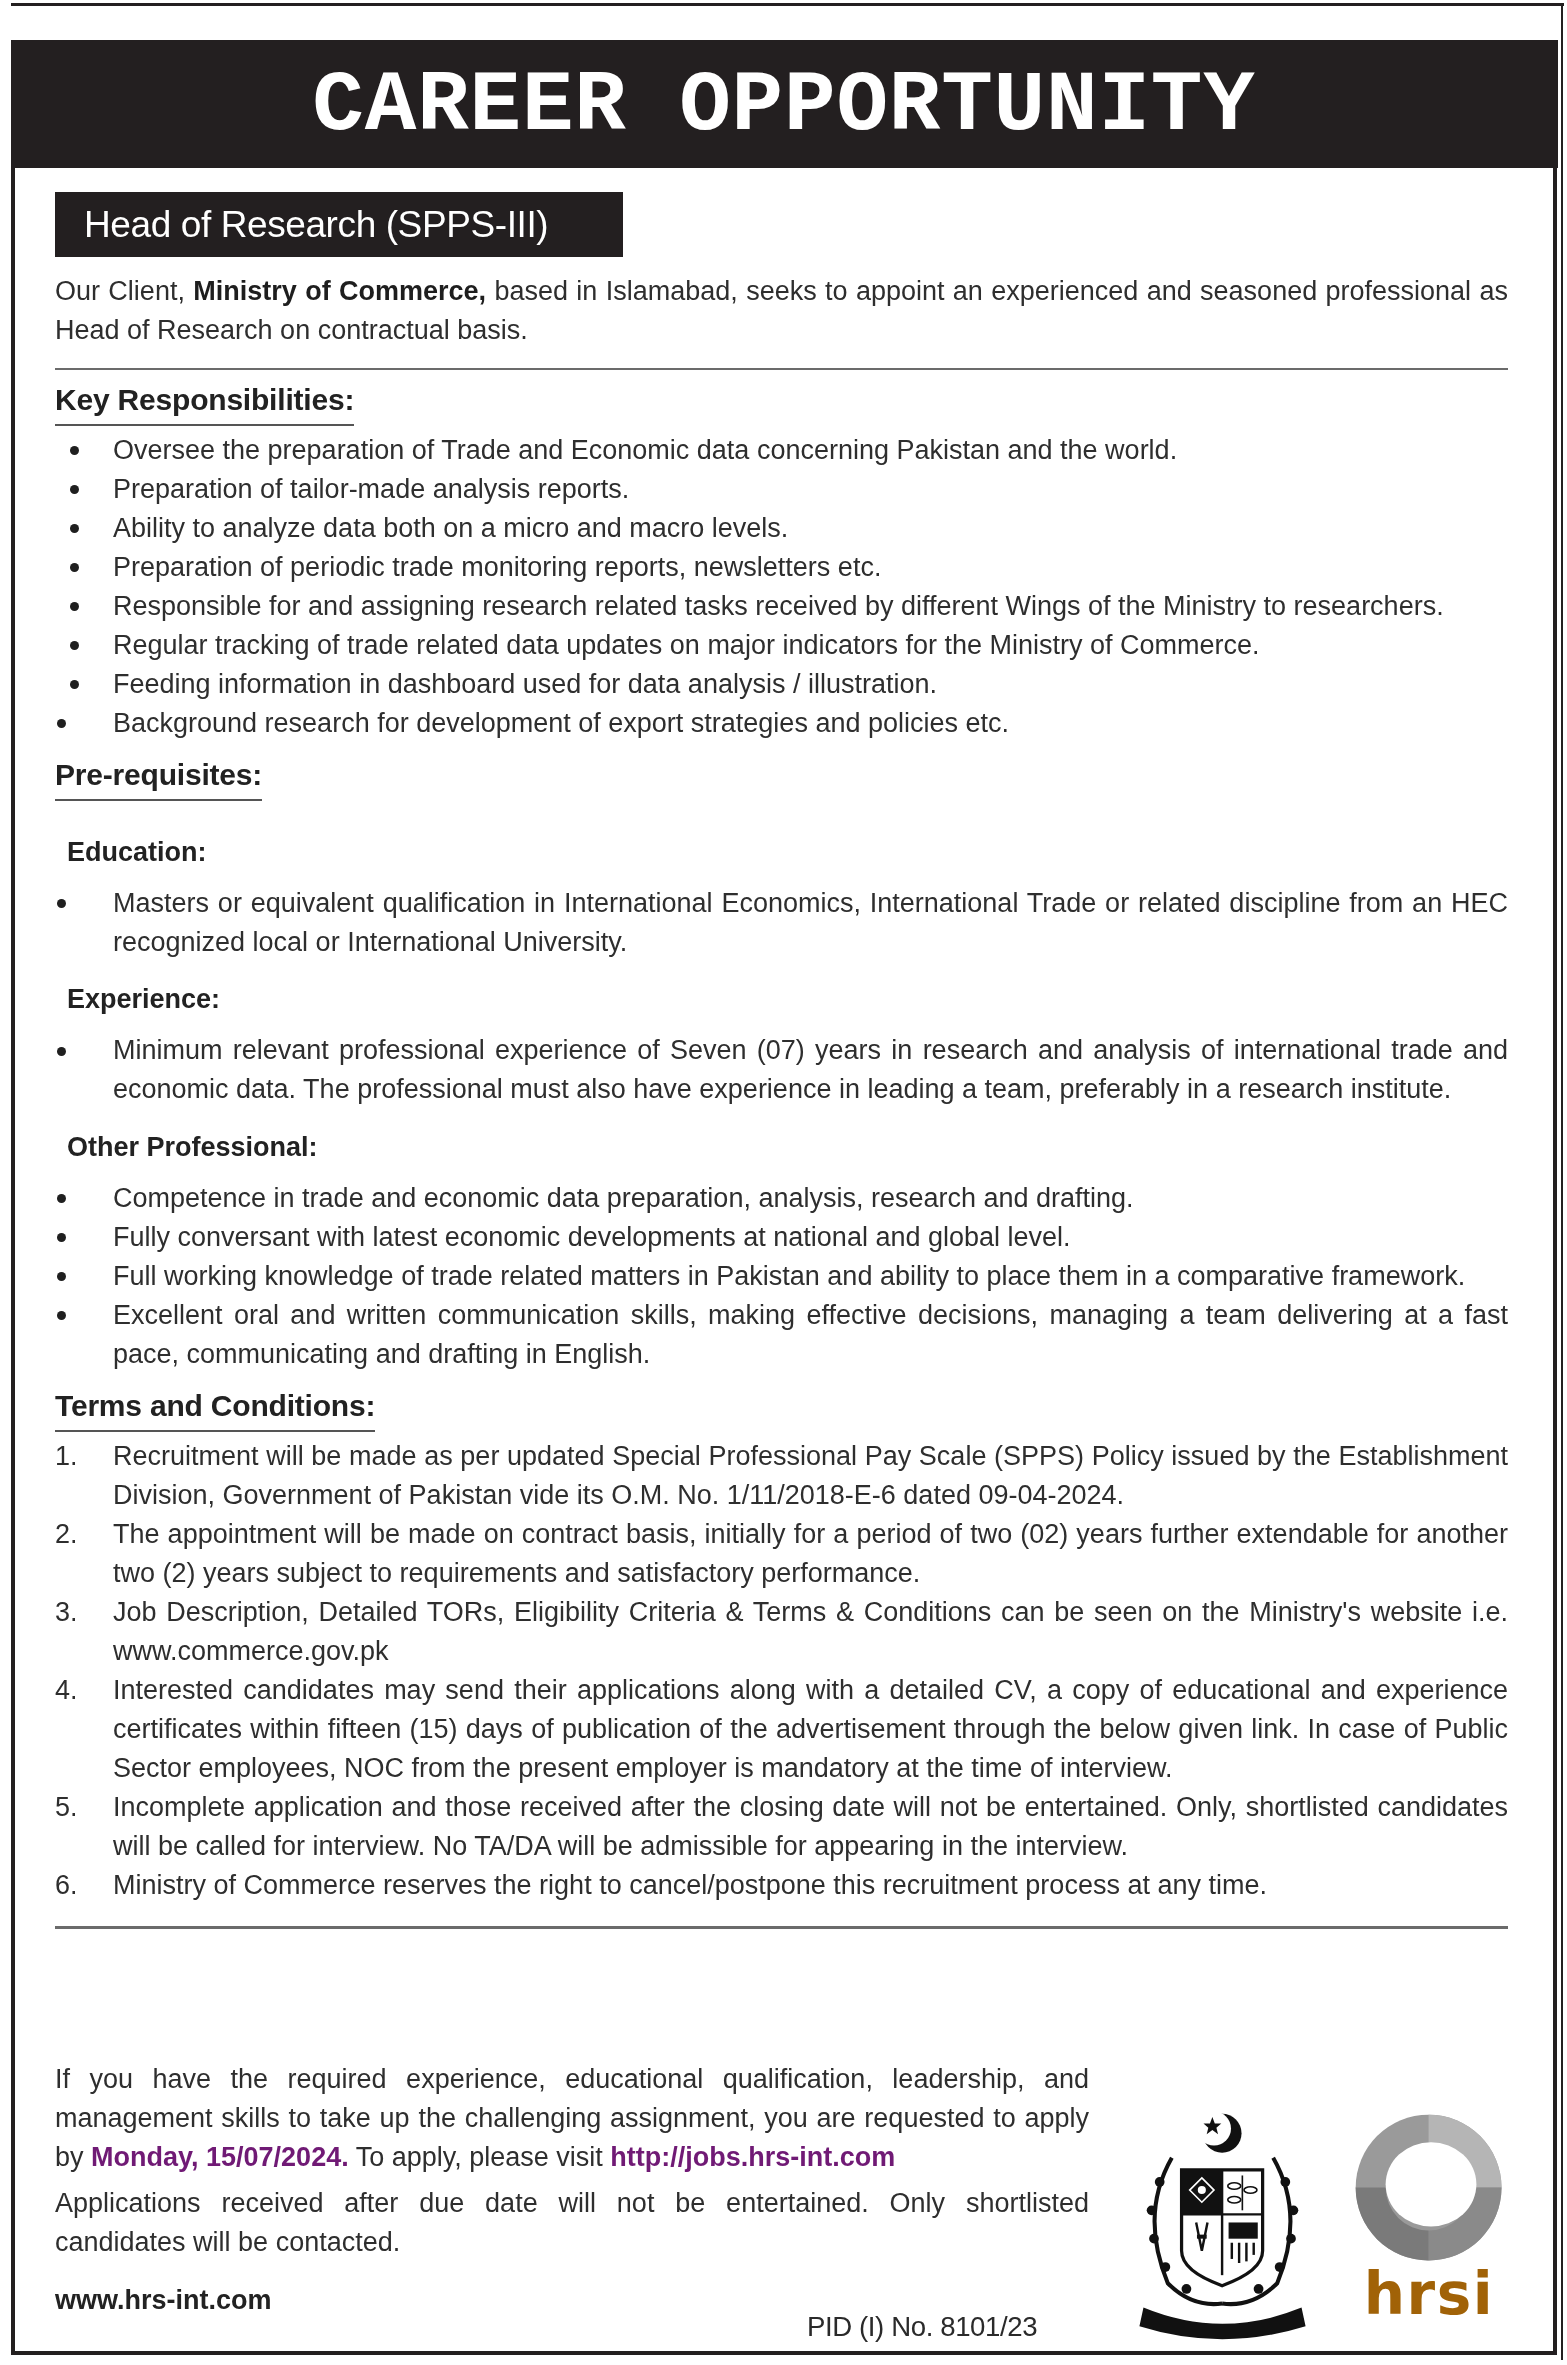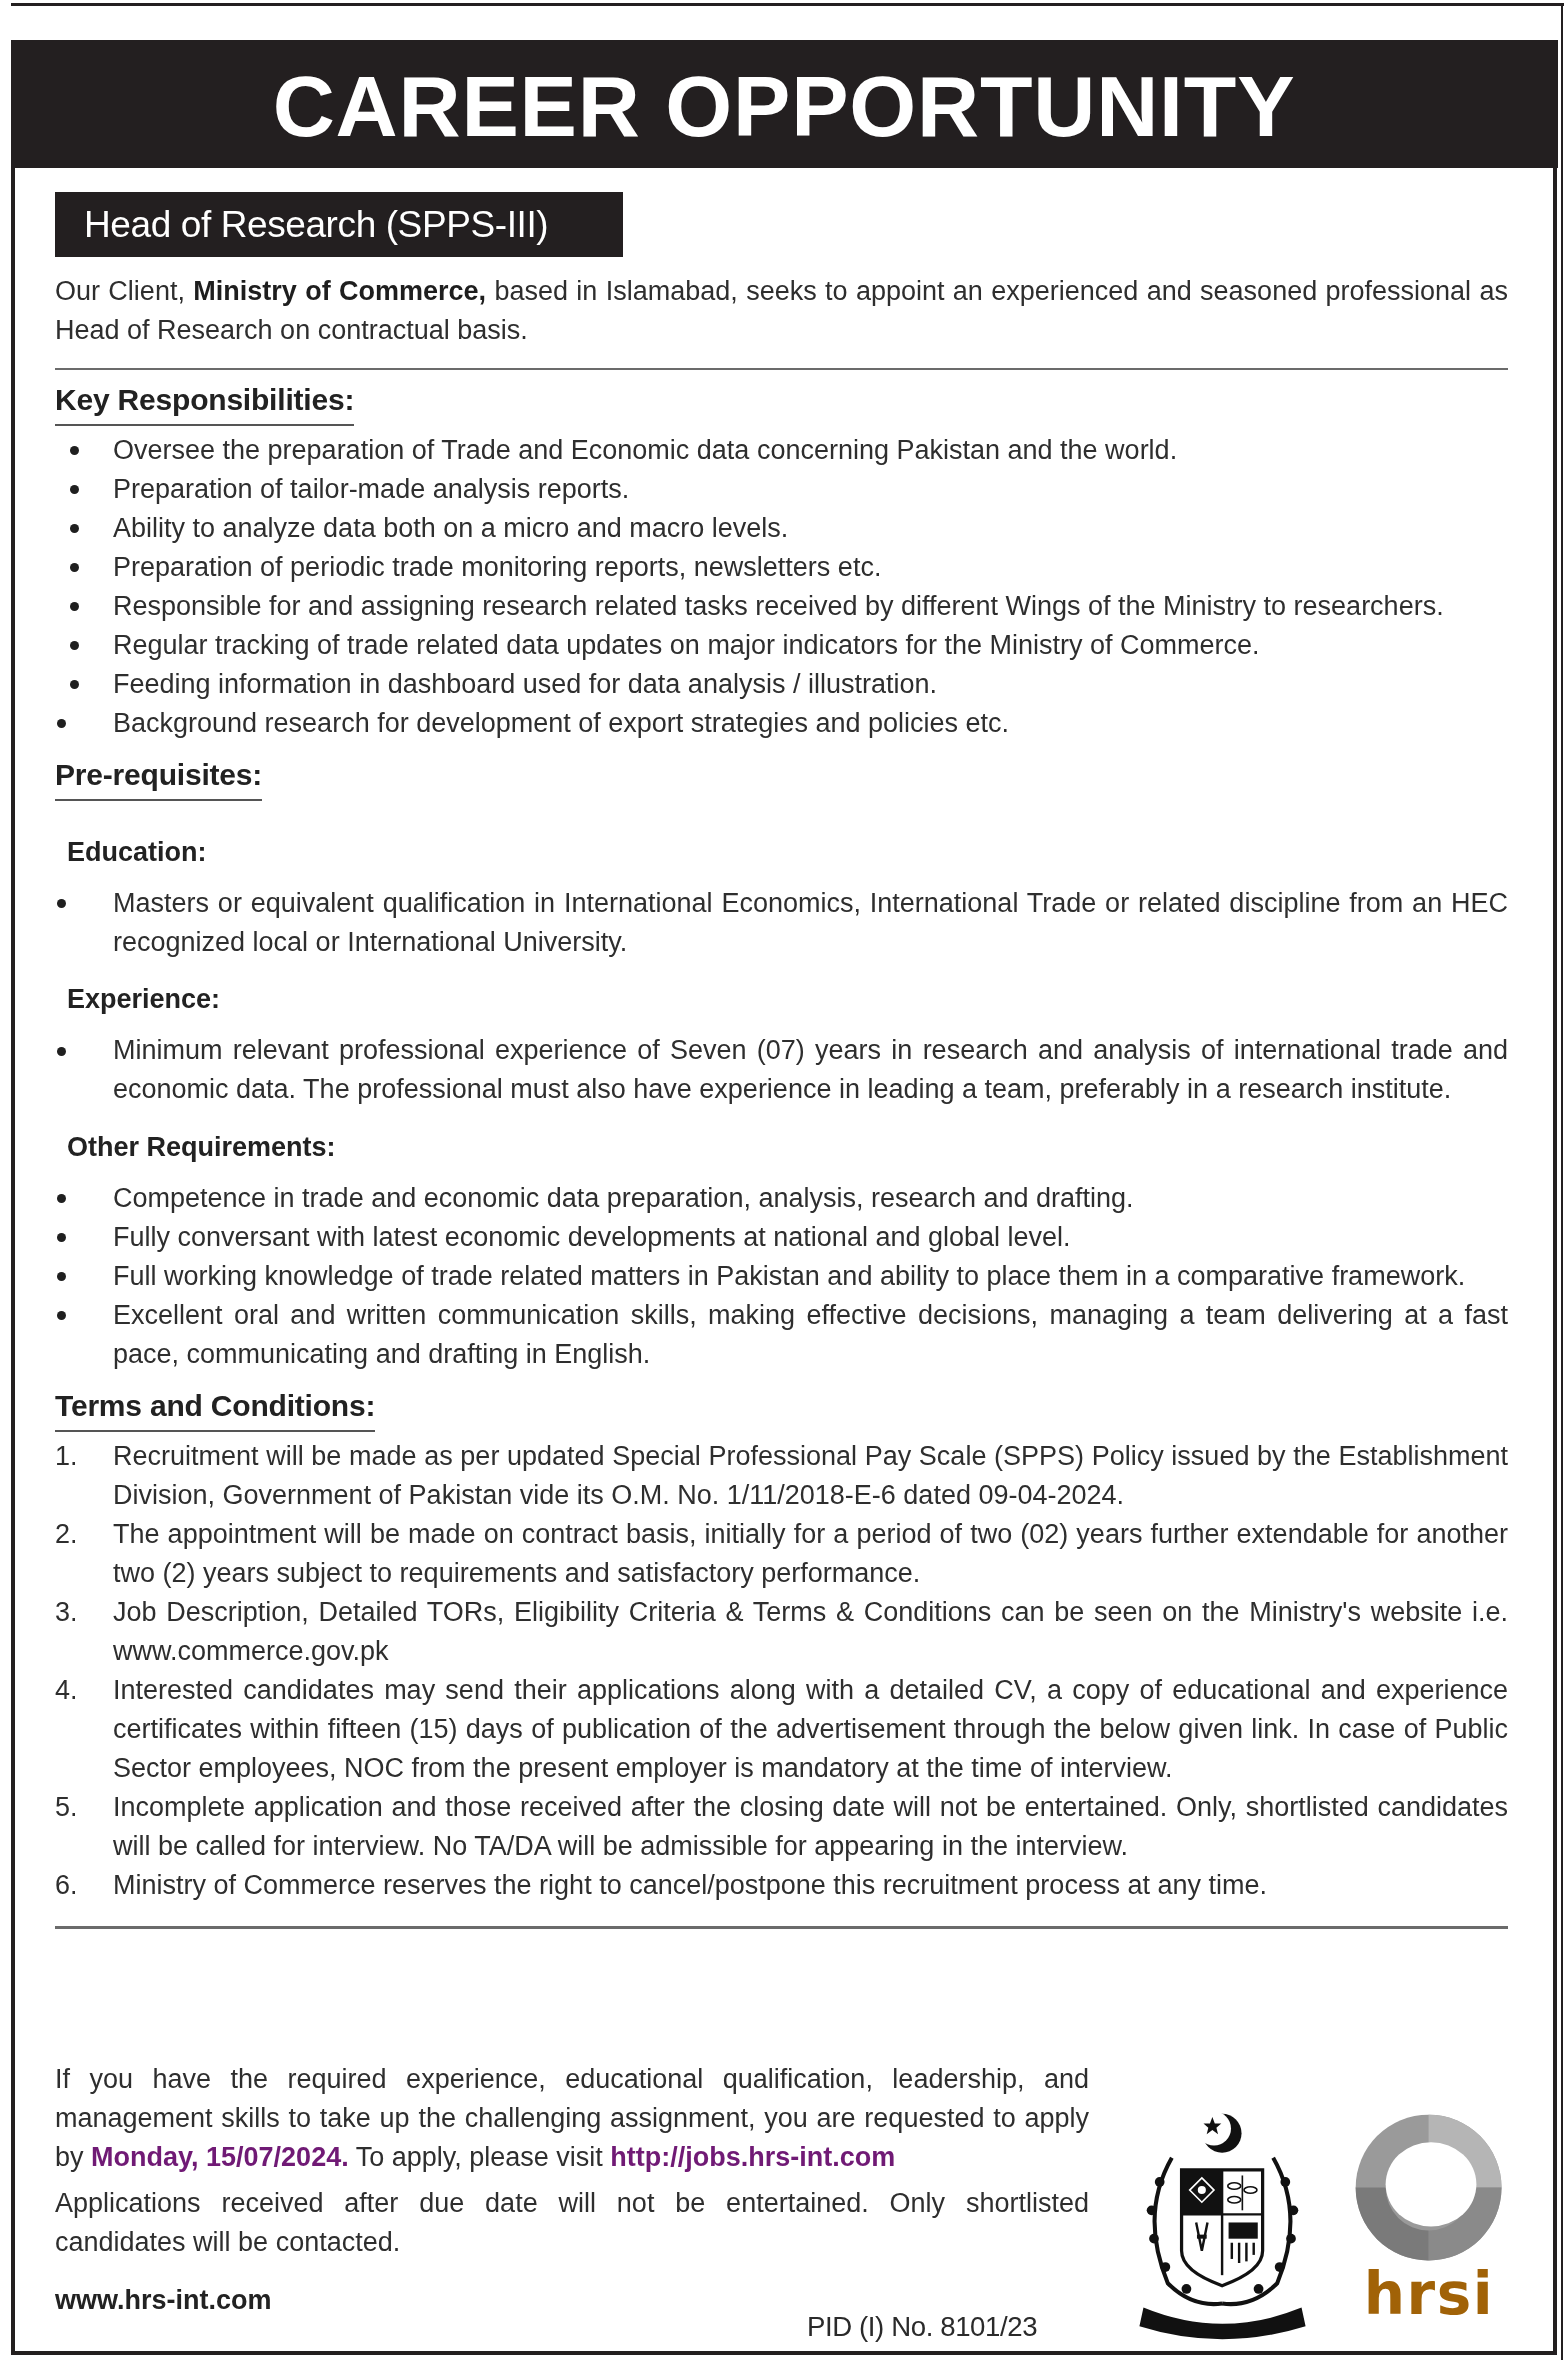--- a/index.html
+++ b/index.html
@@ -7,21 +7,21 @@
          font-family: "Liberation Sans", "DejaVu Sans", sans-serif; color: #2b2b2b; }
 
   .top-rule { position: absolute; left: 10.5px; top: 3.2px; width: 1553px; height: 2.4px; background: #231f20; }
   .outer-right { position: absolute; left: 1561px; top: 3.2px; width: 2.4px; height: 2357px; background: #231f20; }
 
   .ad-box { position: absolute; left: 10.5px; top: 40px; width: 1538px; height: 2311px;
             border-left: 4.9px solid #231f20; border-right: 4.9px solid #231f20; border-bottom: 4.9px solid #231f20; }
 
   .header-bar { position: absolute; left: 10.5px; top: 40px; width: 1547px; height: 128px; background: #231f20;
                 display: flex; align-items: center; justify-content: center; }
-  .header-title { color: #ffffff; font-family: Liberation Sans, sans-serif; font-weight: bold;
+  .header-title { color: #ffffff; font-family: Liberation Mono, monospace; font-weight: bold;
                   font-size: 86px; letter-spacing: 0.8px; line-height: 1; margin-top: 3.2px; }
 
   .position-badge { position: absolute; left: 55px; top: 192px; width: 568px; height: 65px; background: #231f20;
                     display: flex; align-items: center; }
   .position-title { color: #ffffff; font-size: 37px; padding-left: 29px; font-family: "Liberation Sans", sans-serif; letter-spacing: -0.4px; }
 
   .content { position: absolute; left: 55px; top: 272px; width: 1453px; font-size: 27px; line-height: 39px; color: #2e2e2e; }
   .justify { text-align: justify; }
   .intro { margin: 0; }
   .intro b { color: #1e1e1e; }
@@ -96,21 +96,21 @@
     <li><span class="dot"></span><span>Masters or equivalent qualification in International Economics, International Trade or related discipline from an HEC recognized local or International University.</span></li>
   </ul>
 
   <div style="height:6.5px"></div>
   <div class="sub-heading">Experience:</div>
   <ul class="list pre">
     <li><span class="dot"></span><span>Minimum relevant professional experience of Seven (07) years in research and analysis of international trade and economic data. The professional must also have experience in leading a team, preferably in a research institute.</span></li>
   </ul>
 
   <div style="height:6.5px"></div>
-  <div class="sub-heading">Other Requirements:</div>
+  <div class="sub-heading">Other Professional:</div>
   <ul class="list pre">
     <li><span class="dot"></span><span>Competence in trade and economic data preparation, analysis, research and drafting.</span></li>
     <li><span class="dot"></span><span>Fully conversant with latest economic developments at national and global level.</span></li>
     <li><span class="dot"></span><span>Full working knowledge of trade related matters in Pakistan and ability to place them in a comparative framework.</span></li>
     <li><span class="dot"></span><span>Excellent oral and written communication skills, making effective decisions, managing a team delivering at a fast pace, communicating and drafting in English.</span></li>
   </ul>
 
   <div class="gap-s"></div>
   <div class="section-heading">Terms and Conditions:</div>
   <ol class="list">

